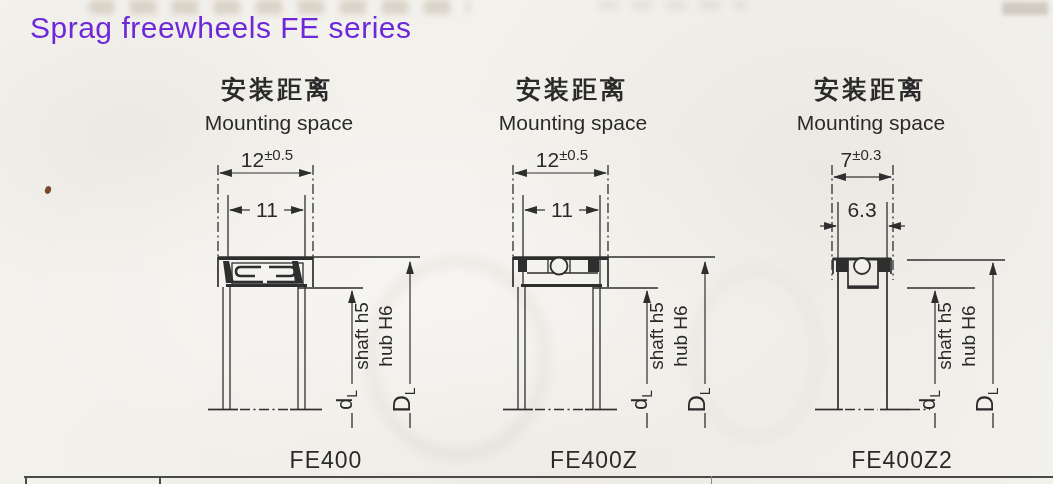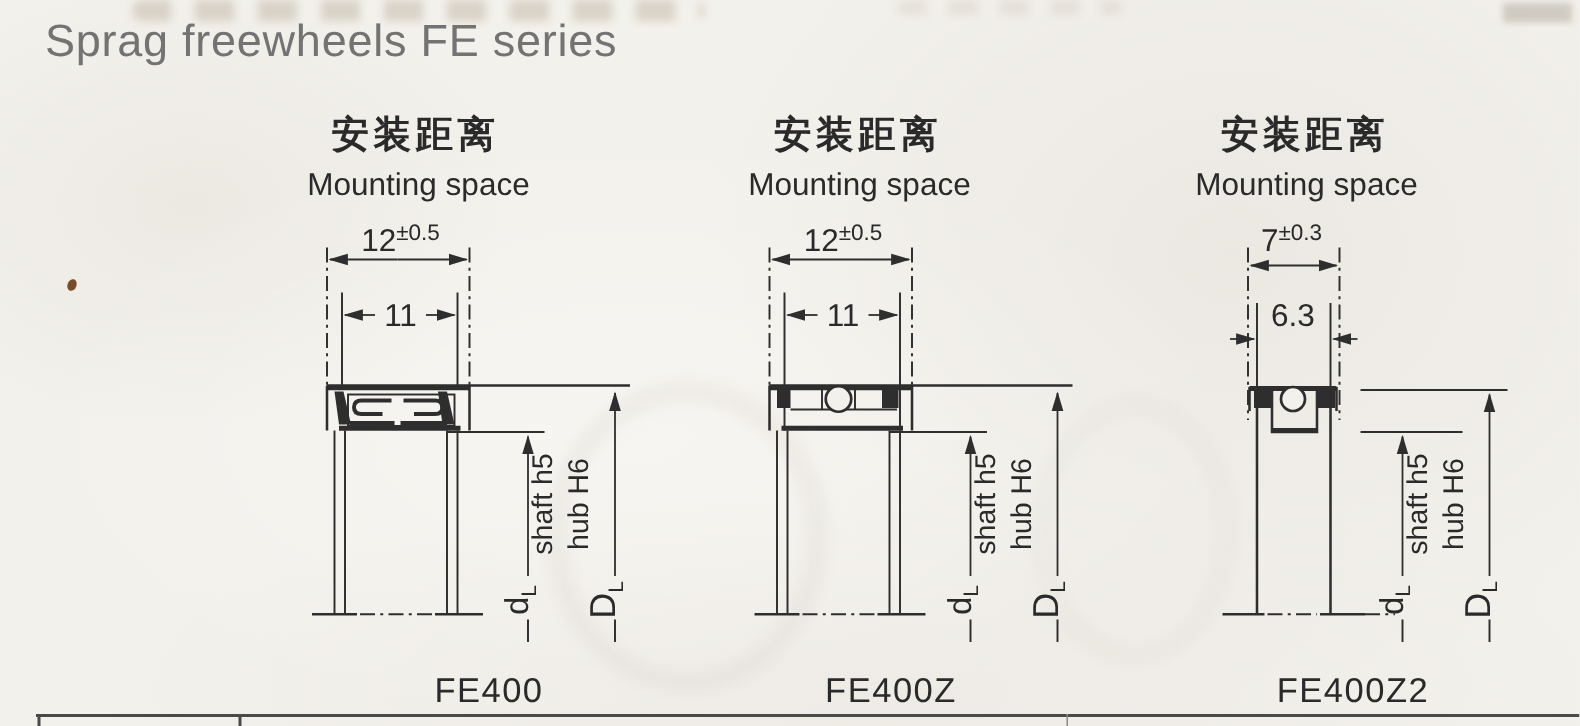--- a/index.html
+++ b/index.html
@@ -8,21 +8,21 @@
     background-color:#f3f1ec;
     background-image:
       radial-gradient(ellipse 600px 300px at 40% 60%, rgba(255,255,255,.30), transparent 70%),
       radial-gradient(ellipse 500px 400px at 78% 35%, rgba(208,202,192,.22), transparent 72%),
       radial-gradient(ellipse 320px 220px at 12% 28%, rgba(214,209,198,.25), transparent 70%),
       radial-gradient(ellipse 700px 200px at 55% 95%, rgba(222,217,207,.25), transparent 75%);
     font-family:"Liberation Sans", sans-serif;
   }
   .abs{position:absolute;}
   #page-title{
-    left:30px;top:11px;font-size:30px;color:#737373;letter-spacing:.5px;white-space:nowrap;
+    left:30px;top:11px;font-size:30px;color:#6d28d9;letter-spacing:.5px;white-space:nowrap;
   }
   
   .ghost{border-radius:8px;filter:blur(3px);}
   #ghost-top-1{left:88px;top:0;width:382px;height:14px;
     background:repeating-linear-gradient(90deg, rgba(196,186,170,.55) 0 26px, rgba(196,186,170,0) 26px 42px);}
   #ghost-top-2{left:598px;top:0;width:150px;height:10px;
     background:repeating-linear-gradient(90deg, rgba(200,192,178,.28) 0 20px, rgba(200,192,178,0) 20px 34px);}
   #ghost-top-3{left:1002px;top:2px;width:46px;height:13px;background:rgba(160,150,134,.40);filter:blur(2px);}
   .bleed-ring{border-radius:50%;filter:blur(6px);}
   #bleed-ring-1{left:368px;top:258px;width:168px;height:188px;border:6px solid rgba(182,174,161,.28);}

